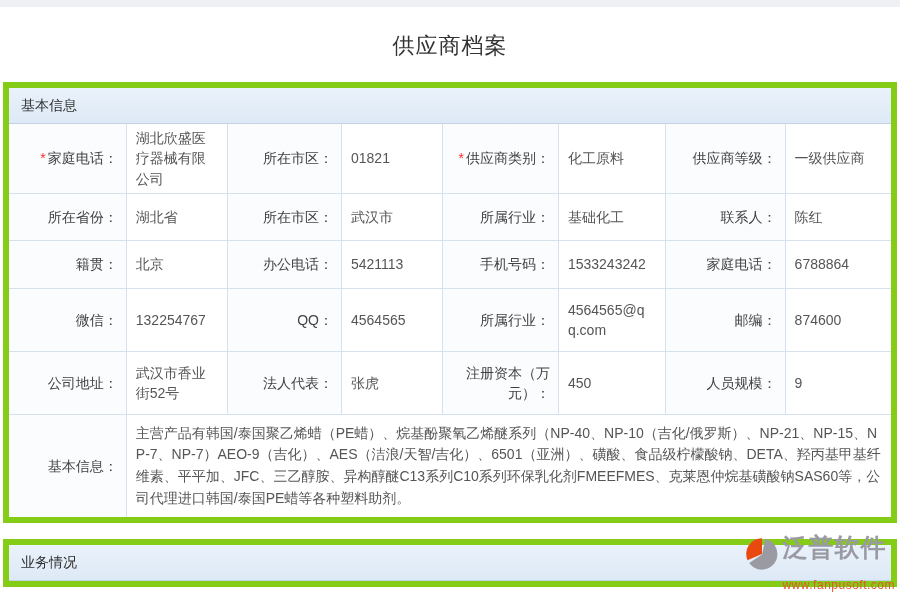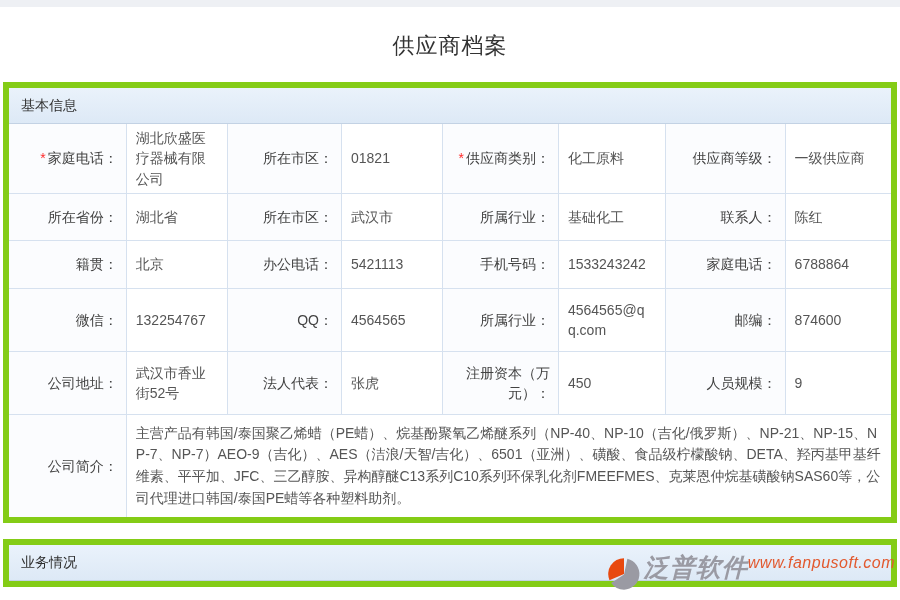--- a/index.html
+++ b/index.html
@@ -37,23 +37,23 @@
   tr.h-39 td{height:39px;}
   tr.h-54 td{height:54px;}
   tr.h-94 td{height:94px;}
   .req{color:#ff2b2b;margin-right:2px;}
   td.val.long{line-height:1.55;}
   .watermark{
     position:absolute;right:5px;bottom:8px;display:flex;align-items:flex-start;
     user-select:none;
   }
   .wm-logo{width:36px;height:36px;margin-top:2px;}
-  .wm-text{display:flex;flex-direction:row;align-items:flex-start;margin-left:2px;font-style:italic;}
+  .wm-text{display:flex;flex-direction:column;align-items:flex-start;margin-left:2px;}
   .wm-brand{font-size:25px;font-weight:700;color:#9a9aa3;line-height:1.1;letter-spacing:1px;}
-  .wm-site{font-size:16px;color:#e2592f;margin-top:0px;letter-spacing:0.5px;}
+  .wm-site{font-size:12px;color:#e2592f;margin-top:17px;letter-spacing:0.5px;}
 </style>
 </head>
 <body>
 
 <div class="topbar"></div>
 
 <h1 class="page-title">供应商档案</h1>
 
 <div class="panel">
   <div class="section-header">基本信息</div>
@@ -113,21 +113,21 @@
         <td class="lbl">公司地址：</td>
         <td class="val">武汉市香业街52号</td>
         <td class="lbl">法人代表：</td>
         <td class="val">张虎</td>
         <td class="lbl">注册资本（万元）：</td>
         <td class="val">450</td>
         <td class="lbl">人员规模：</td>
         <td class="val">9</td>
       </tr>
       <tr class="h-94">
-        <td class="lbl">公司简介：</td>
+        <td class="lbl">基本信息：</td>
         <td class="val long" colspan="7">主营产品有韩国/泰国聚乙烯蜡（PE蜡）、烷基酚聚氧乙烯醚系列（NP-40、NP-10（吉化/俄罗斯）、NP-21、NP-15、NP-7、NP-7）AEO-9（吉化）、AES（洁浪/天智/吉化）、6501（亚洲）、磺酸、食品级柠檬酸钠、DETA、羟丙基甲基纤维素、平平加、JFC、三乙醇胺、异构醇醚C13系列C10系列环保乳化剂FMEEFMES、克莱恩仲烷基磺酸钠SAS60等，公司代理进口韩国/泰国PE蜡等各种塑料助剂。</td>
       </tr>
     </tbody>
   </table>
 </div>
 
 <div class="panel second">
   <div class="section-header">业务情况</div>
 
 </div>

